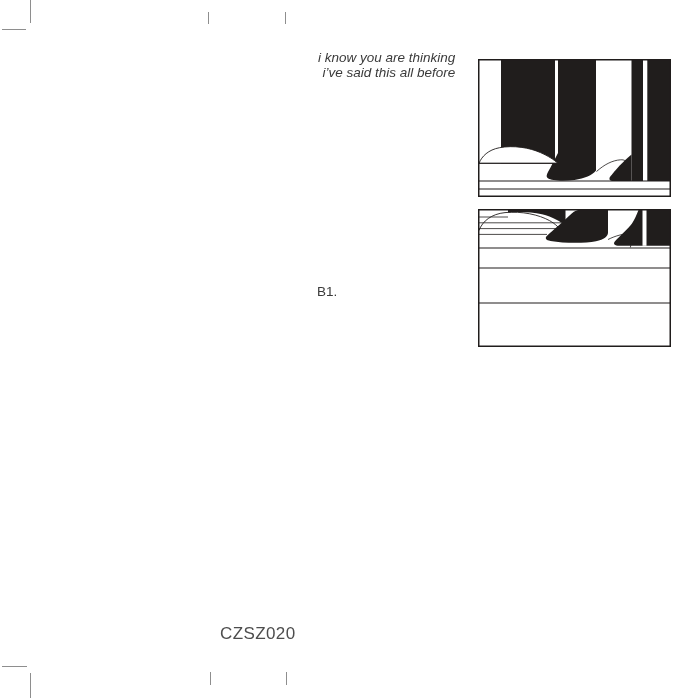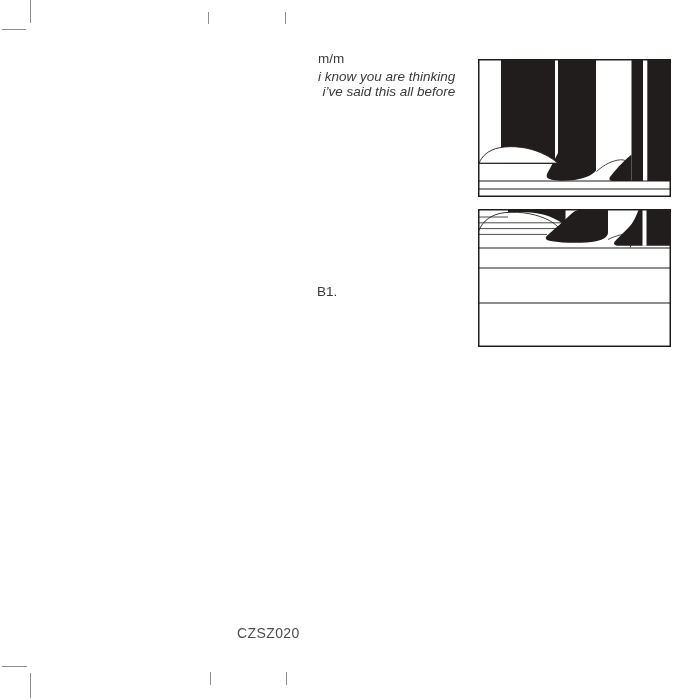--- a/index.html
+++ b/index.html
@@ -22,36 +22,35 @@
   .art-back{top:209px;}
   .art svg{display:block;width:100%;height:100%;}
   .ink{fill:#201d1c;}
   .ink-line{stroke:#201d1c;}
   
   .tracklist{position:absolute;left:317px;top:284px;font-size:13.5px;line-height:15.3px;color:#3a3a3a;}
   .track{display:flex;}
   .track-label{width:19px;flex:none;}
   .track-lines{white-space:pre-line;}
   
-  .catalog{position:absolute;left:237px;top:627px;font-size:14px;line-height:13px;letter-spacing:0.4px;color:#4d4d4d;}
+  .catalog{position:absolute;left:220px;top:627px;font-size:17px;line-height:13px;letter-spacing:0.4px;color:#4d4d4d;}
 </style>
 </head>
 <body>
 
 <div class="mark" style="left:30px;top:0;width:1px;height:23px"></div>
 <div class="mark" style="left:2px;top:29px;width:24px;height:1px"></div>
 <div class="mark" style="left:208px;top:12px;width:1px;height:12px"></div>
 <div class="mark" style="left:285px;top:12px;width:1px;height:12px"></div>
 <div class="mark" style="left:2px;top:666px;width:25px;height:1px"></div>
 <div class="mark" style="left:30px;top:673px;width:1px;height:25px"></div>
 <div class="mark" style="left:210px;top:672px;width:1px;height:13px"></div>
 <div class="mark" style="left:286px;top:672px;width:1px;height:13px"></div>
 
 <div class="header">
-  <p class="artist">m/m</p>
   <p class="album-title multiline">i know you are thinking
 i’ve said this all before</p>
 </div>
 
 <div class="art art-front">
   <svg viewBox="0 0 193 138">
     <rect x="0" y="0" width="193" height="138" fill="#ffffff"></rect>
 
     <g>
       <rect class="ink" x="23" y="1" width="54" height="103.3"></rect>

